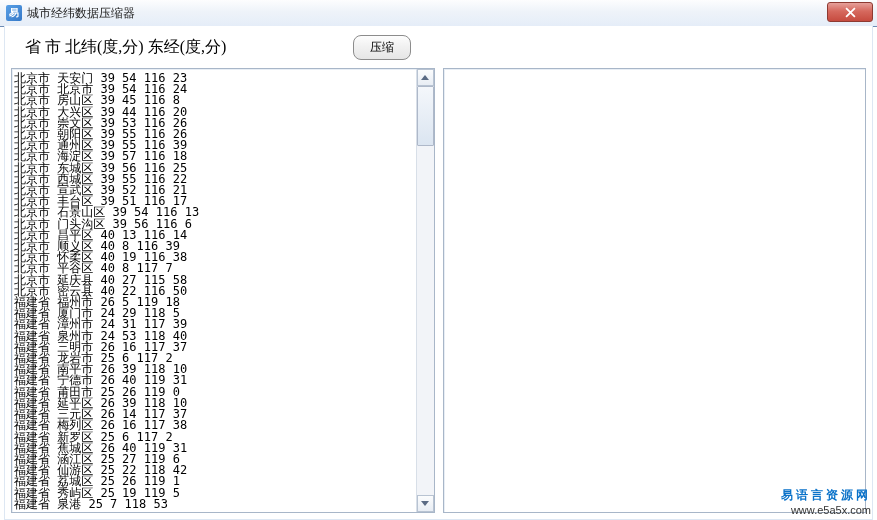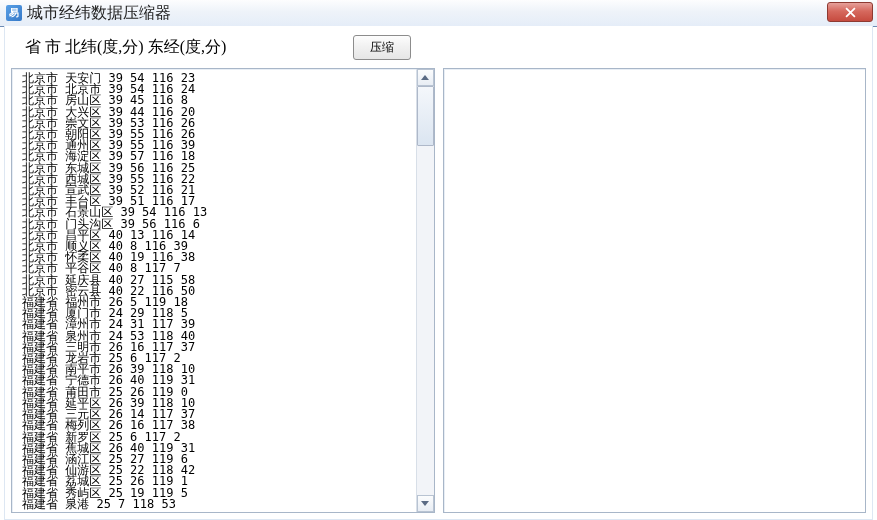--- a/index.html
+++ b/index.html
@@ -1,29 +1,29 @@
 <!DOCTYPE html>
 <html><head>
 <meta charset="utf-8">
 <style>
   html,body{margin:0;padding:0;height:100%;font-family:"SimSun","Microsoft YaHei",sans-serif;background:#fff}
   .window{width:877px;height:520px;position:relative;background:#fff}
   .titlebar{height:26px;background:linear-gradient(#fdfdfe,#eef3f9 45%,#e5edf8);border-bottom:1px solid #6d8bb5;display:flex;align-items:center;position:relative}
   .app-icon{width:16px;height:16px;margin:0 5px 0 6px;background:linear-gradient(135deg,#5aa0e6,#3478c8);border-radius:2px;display:flex;align-items:center;justify-content:center;color:#fff;font-size:10px;font-weight:bold}
-  .title-text{font-size:16px;color:#222}
+  .title-text{font-size:12px;color:#222}
   .close-btn{position:absolute;right:4px;top:2px;width:44px;height:18px;background:linear-gradient(#e6a09a,#d6695e 45%,#c64b3f);border:1px solid #8e3a32;border-radius:3px;display:flex;align-items:center;justify-content:center;cursor:pointer}
   .close-btn svg{width:11px;height:11px}
   .client{position:absolute;left:4px;right:4px;top:26px;bottom:0;border:1px solid #dde7f3;border-top:none;background:#fff}
   .header-row{position:absolute;left:18px;top:6px;right:6px;height:30px;display:flex;align-items:center}
   .heading{font-size:16px;color:#000;font-family:"SimSun",serif;letter-spacing:0px;padding-left:2px}
-  .compress-btn{position:absolute;left:330px;top:3px;width:56px;height:23px;background:linear-gradient(#fdfdfd,#f1f1f1 45%,#e6e6e6);border:1px solid #8c8c8c;border-radius:3px;font-size:12px;font-family:Liberation Sans, sans-serif;color:#000;cursor:pointer;display:flex;align-items:center;justify-content:center}
+  .compress-btn{position:absolute;left:330px;top:3px;width:56px;height:23px;background:linear-gradient(#fdfdfd,#f1f1f1 45%,#e6e6e6);border:1px solid #8c8c8c;border-radius:8px;font-size:12px;font-family:Liberation Sans, sans-serif;color:#000;cursor:pointer;display:flex;align-items:center;justify-content:center}
   .panes{position:absolute;left:6px;right:6px;top:42px;bottom:6px;display:flex;gap:8px}
   .pane{flex:1 1 0;border:1px solid #a8b6c8;background:#fff;position:relative;box-shadow:inset 1px 1px 0 #e8eef5}
   .pane-left{display:flex}
-  .list-wrap{flex:1;overflow:hidden;padding:4px 10px}
+  .list-wrap{flex:1;overflow:hidden;padding:4px 2px}
   .list{font-family:"SimSun",monospace;font-size:12px;line-height:11.2px;white-space:pre;color:#000}
   .sb{width:17px;border-left:1px solid #d8dfe8;background:#f2f4f8;position:relative}
   .sb-btn{position:absolute;left:0;width:17px;height:17px;background:linear-gradient(#fbfcfd,#e8edf4);border:1px solid #b8c3d2;box-sizing:border-box;display:flex;align-items:center;justify-content:center;cursor:pointer}
   .sb-btn.up{top:0}
   .sb-btn.down{bottom:0}
   .sb-thumb{position:absolute;left:0;width:17px;top:17px;height:60px;background:linear-gradient(#f4f7fb,#dbe5f1);border:1px solid #aeb8c9;box-sizing:border-box;border-radius:1px;cursor:pointer}
   .arrow{width:0;height:0;border-left:4px solid transparent;border-right:4px solid transparent}
   .arrow.up{border-bottom:5px solid #5a6b84}
   .arrow.down{border-top:5px solid #5a6b84}
   .footer{position:absolute;right:6px;bottom:2px;text-align:right;font-size:12px;line-height:15px}
@@ -106,14 +106,18 @@
             </div>
         </div>
       </div>
 
       <div class="pane"></div>
 
     </div>
 
   </div>
 
+  <div class="footer">
+    <div class="cn">易语言资源网</div>
+    <div class="url">www.e5a5x.com</div>
+  </div>
 
 </div>
 
 </body></html>

